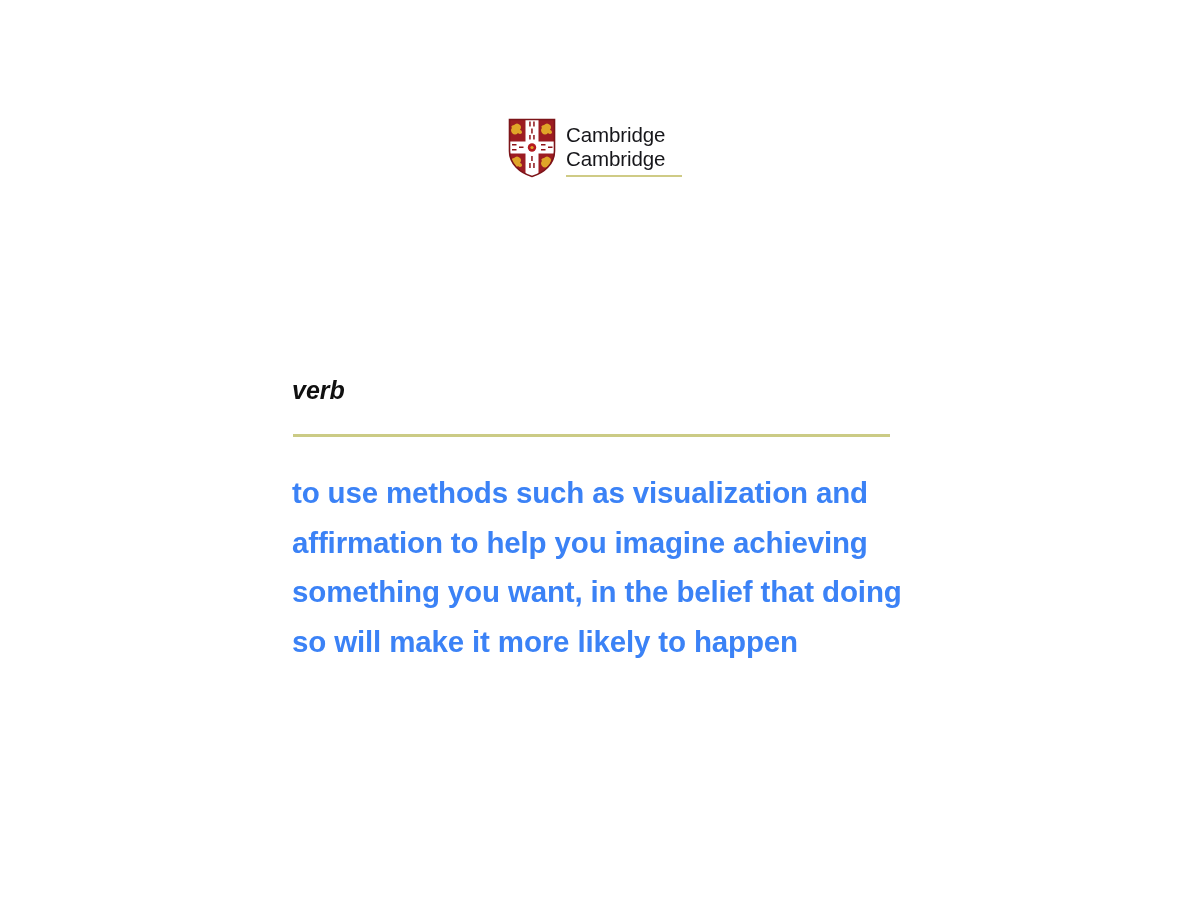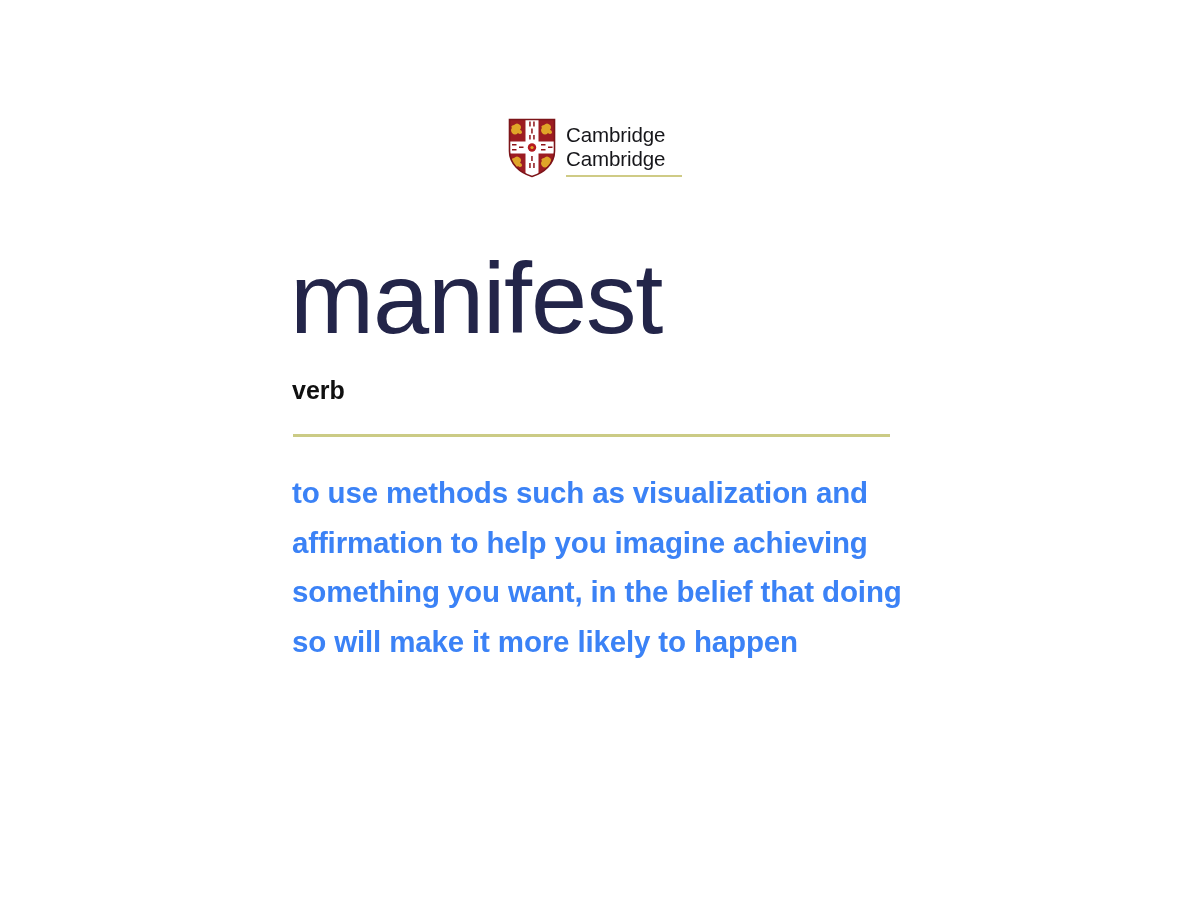--- a/index.html
+++ b/index.html
@@ -77,20 +77,21 @@
   }
 
   
   .pos {
     position: absolute;
     left: 292px;
     top: 375px;
     font-family: "Liberation Sans", sans-serif;
     font-size: 25px;
     font-weight: bold;
+    font-style: italic;
     line-height: 30px;
     color: #101010;
     white-space: nowrap;
   }
 
   
   .divider {
     position: absolute;
     left: 293px;
     top: 434px;
@@ -167,21 +168,20 @@
       <path d="M1.5 1.5 H46.5 V33 C46.5 46 36 55 24 58.5 C12 55 1.5 46 1.5 33 Z" fill="none" stroke="#7c1419" stroke-width="1.6"></path>
     </svg>
 
     <span class="wordmark">
       <span class="wordmark-line">Cambridge</span>
       <span class="wordmark-line">Cambridge</span>
       <span class="wordmark-rule"></span>
     </span>
   </div>
 
-  <div class="headword">manifest</div>
 
   <div class="pos">verb</div>
 
   <div class="divider"></div>
 
   <div class="definition">to use methods such as visualization and affirmation to help you imagine achieving something you want, in the belief that doing so will make it more likely to happen</div>
 
 </div>
 
 </body></html>

